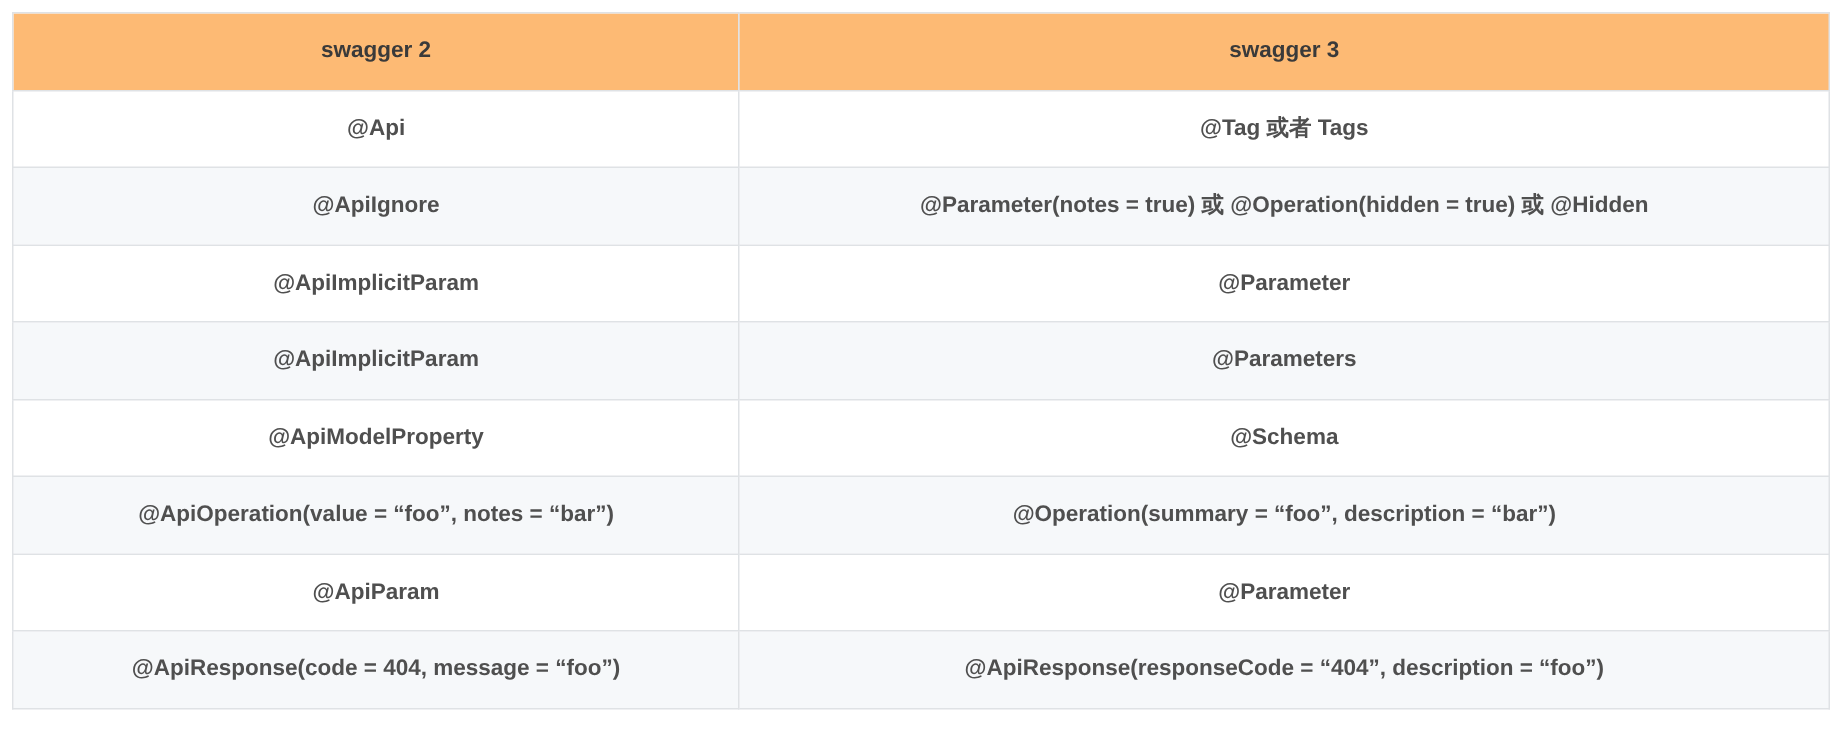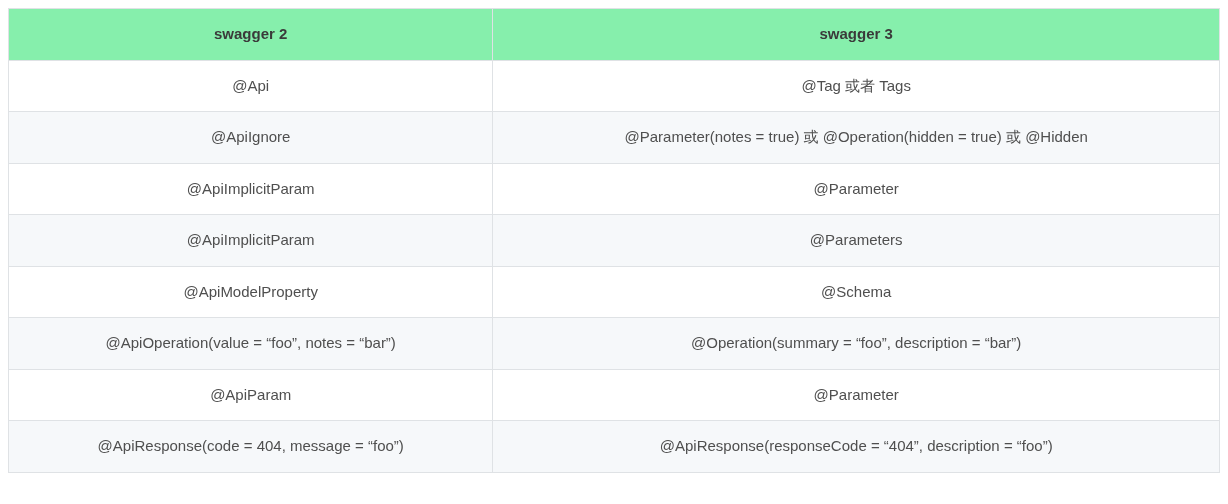--- a/index.html
+++ b/index.html
@@ -23,23 +23,24 @@
       width: 100%;
       border-collapse: collapse;
       border: 1px solid #dfe2e5;
     }
     th, td {
       border: 1px solid #dfe2e5;
       text-align: center;
       vertical-align: middle;
       padding: 14px 8px;
       line-height: 1.5;
+      font-weight: bold;
     }
     th {
-      background: #86efac;
+      background: #fdba74;
       font-weight: 700;
       color: #3a3a3a;
       margin-left: 40px;
     }
     tbody tr:nth-child(even) td {
       background: #f6f8fa;
     }
     tbody tr:nth-child(odd) td {
       background: #ffffff;
     }

